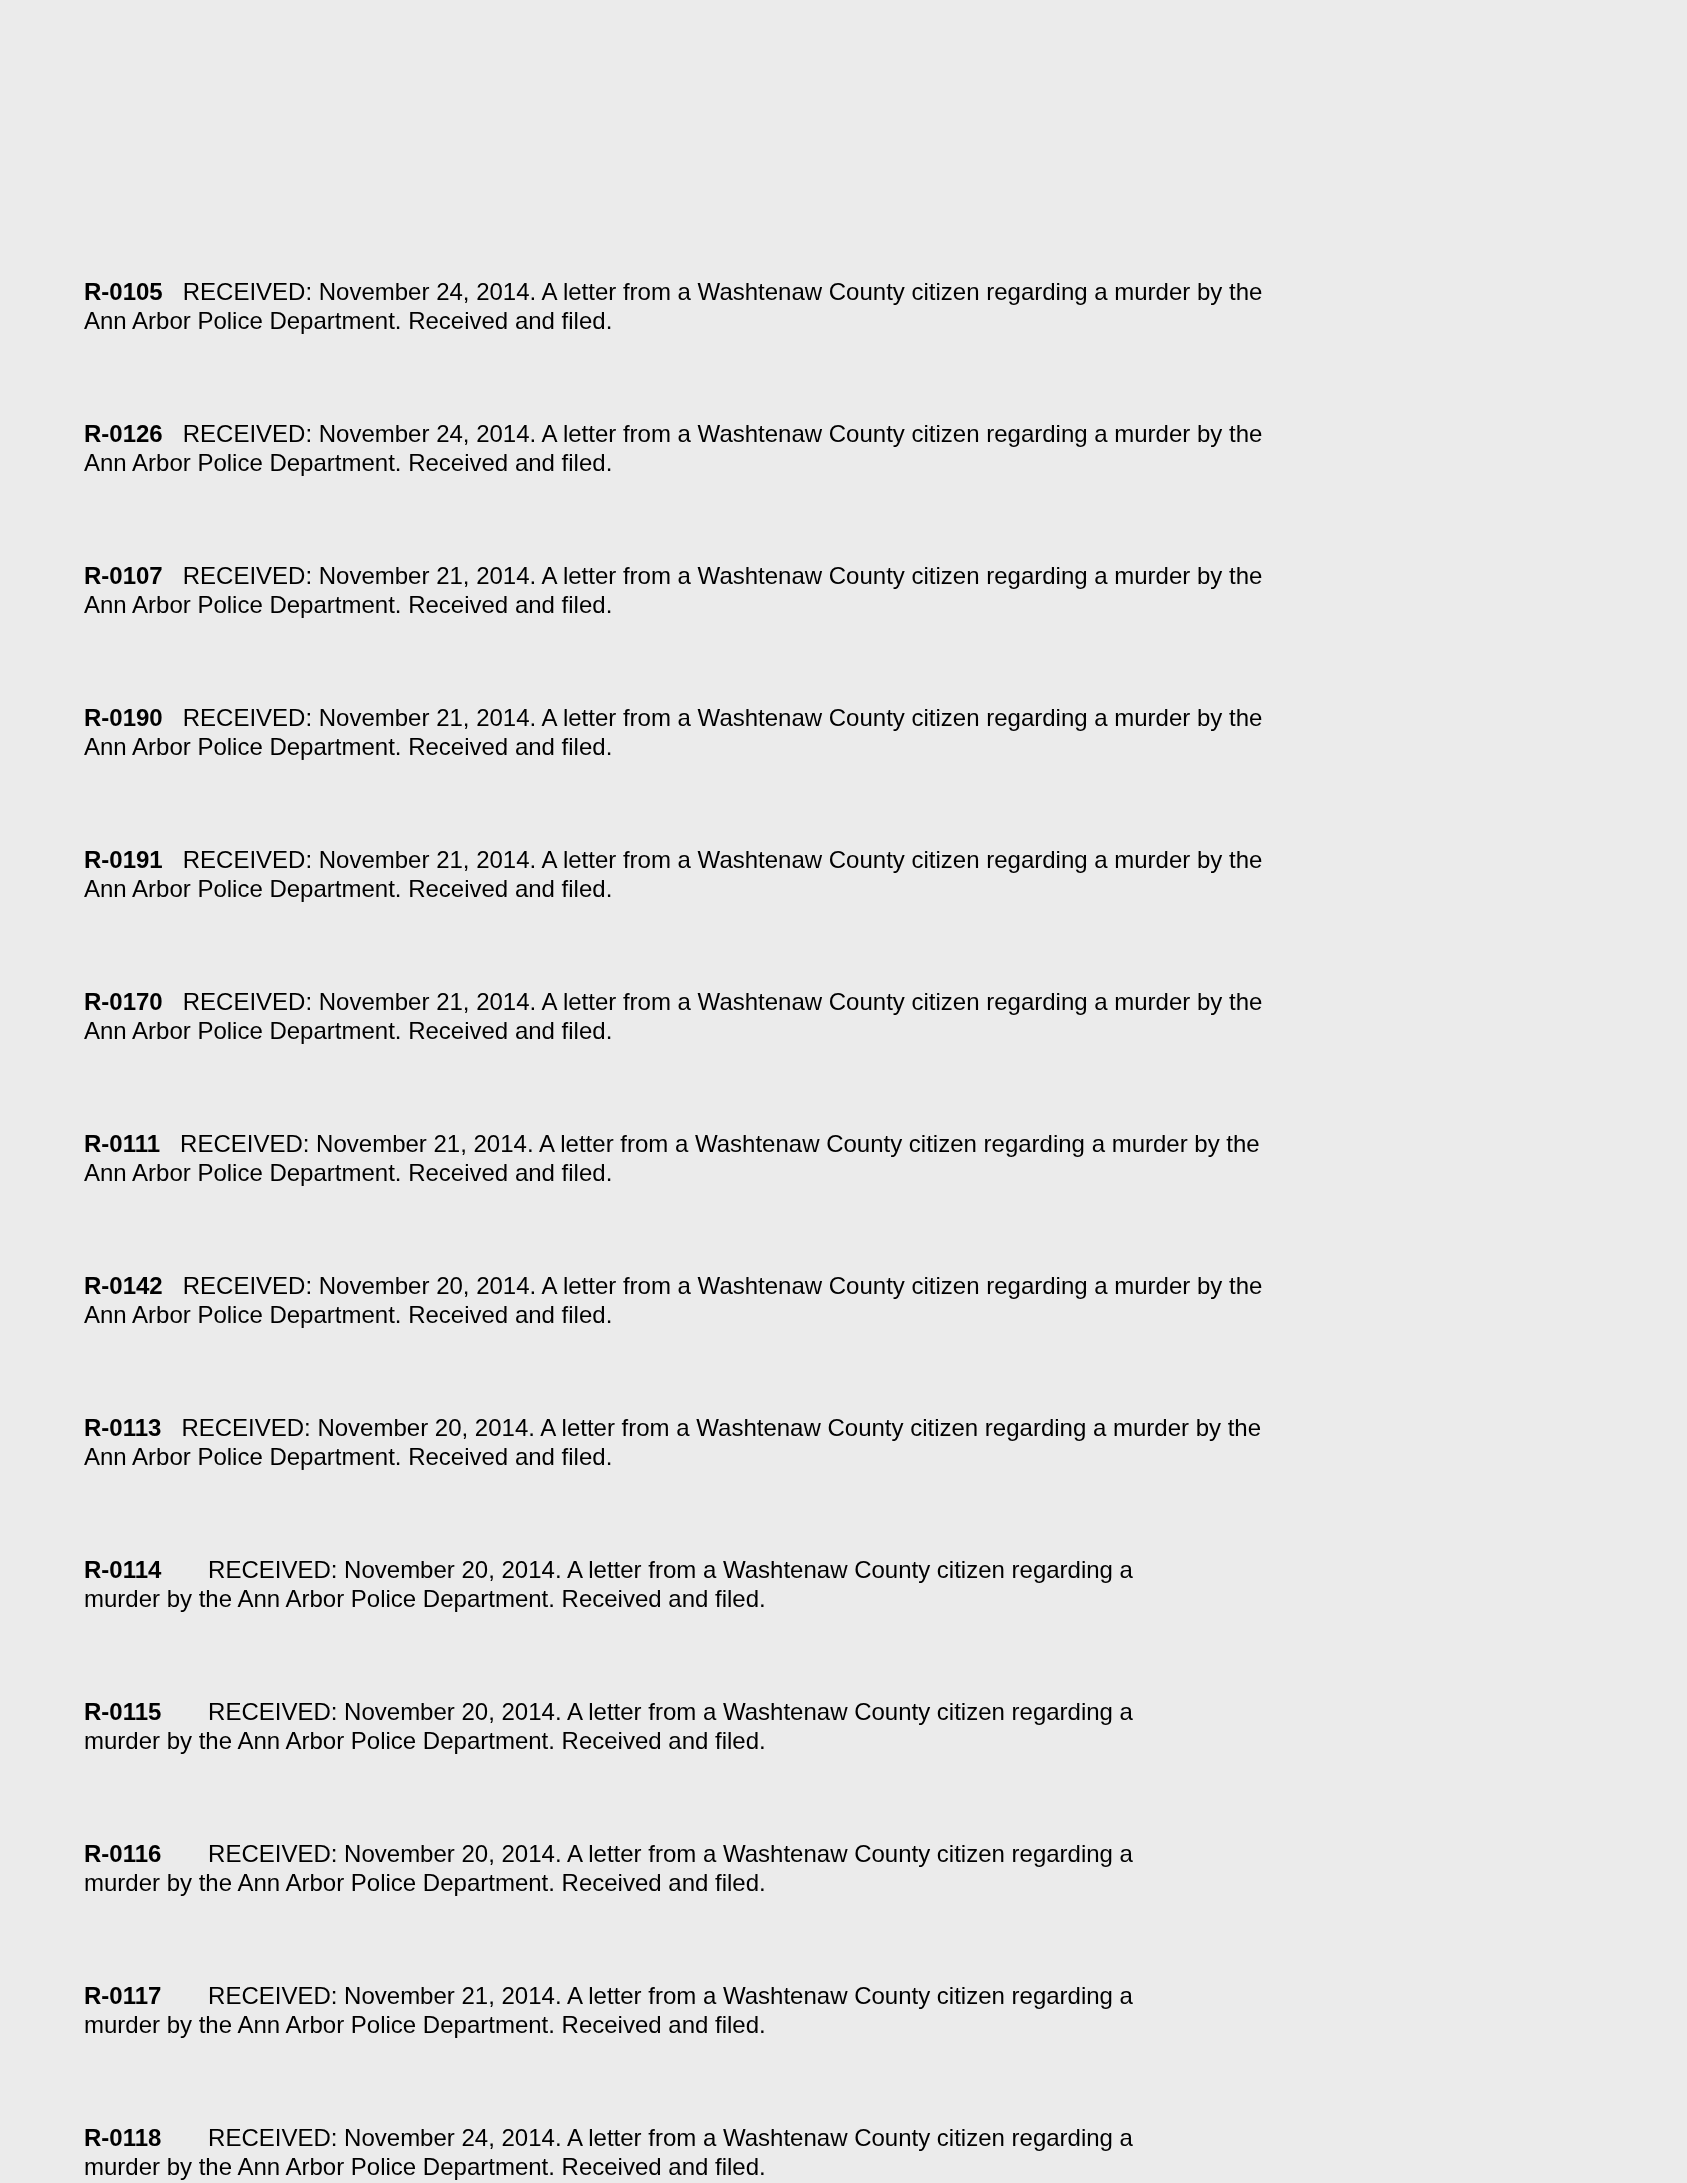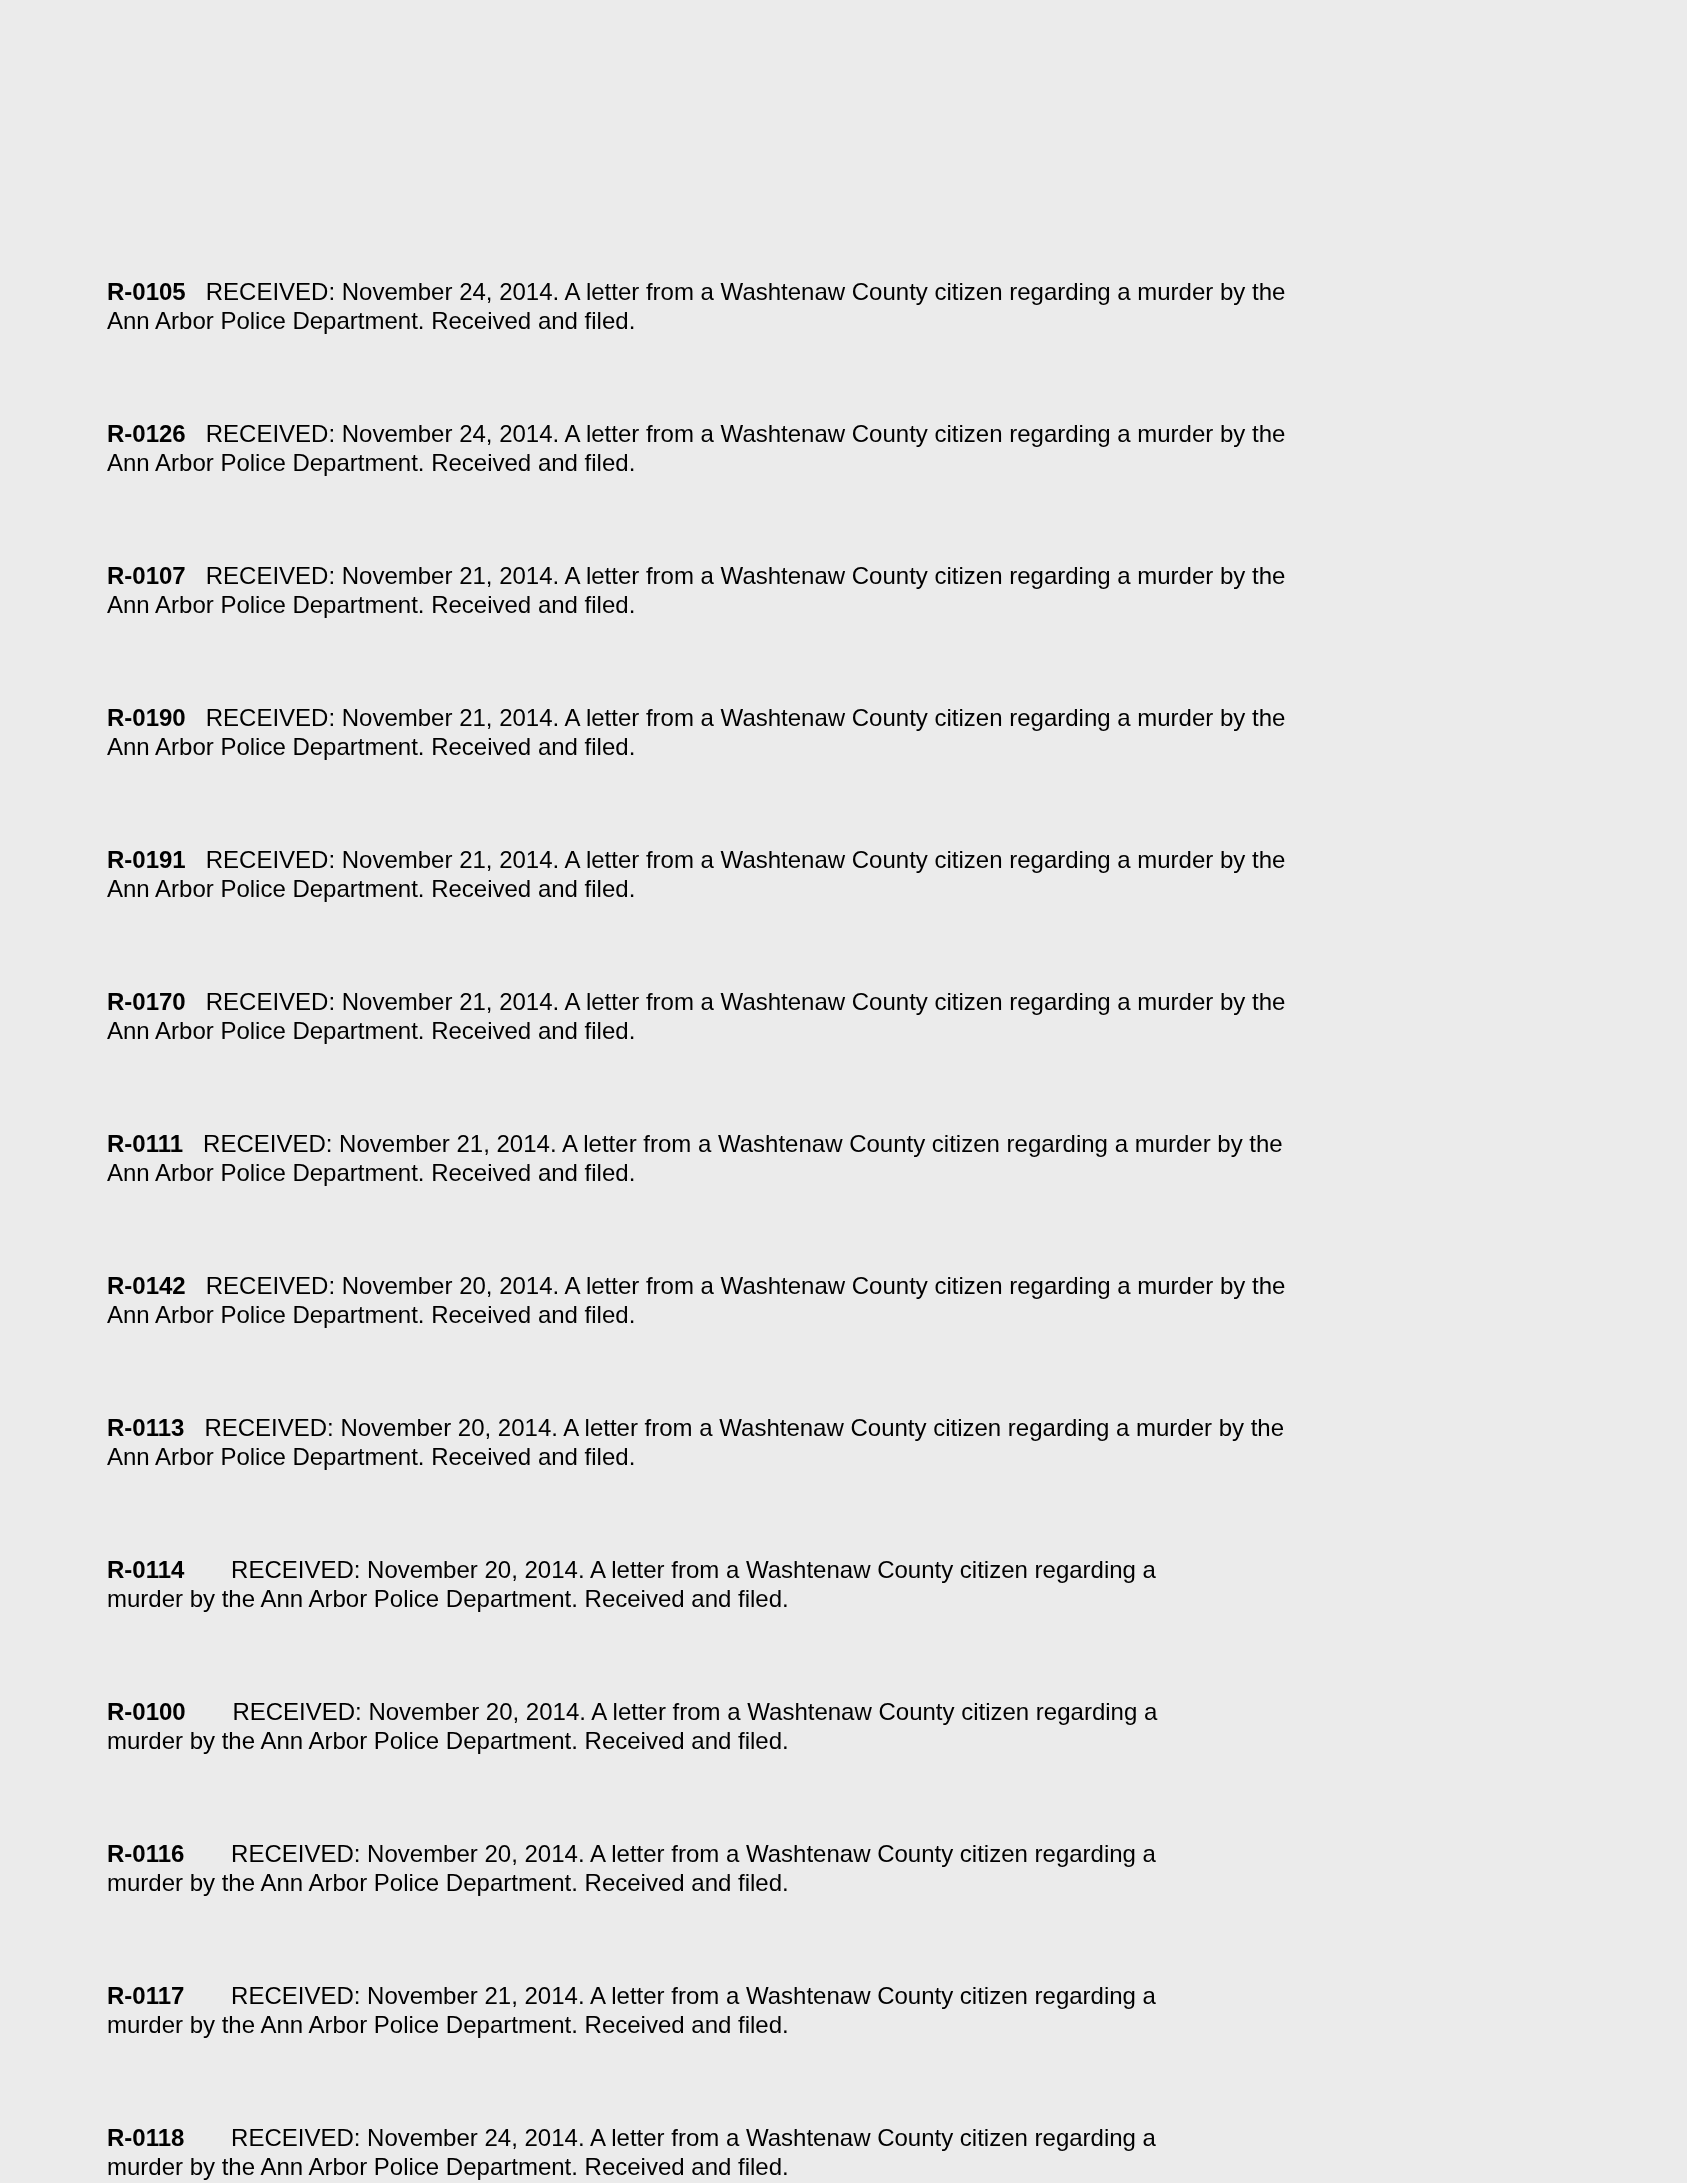--- a/index.html
+++ b/index.html
@@ -5,21 +5,21 @@
   html, body { margin: 0; padding: 0; }
   body {
     width: 1687px; height: 2183px;
     background: #ebebeb;
     color: #000000;
     font-family: "Liberation Sans", "DejaVu Sans", sans-serif;
   }
   .page {
     box-sizing: border-box;
     width: 1687px; height: 2183px;
-    padding: 193px 79px 0 107px;
+    padding: 193px 79px 0 84px;
     overflow: hidden;
   }
   .content {
     width: 1462px;
     font-size: 24px;
     line-height: 28.4px;
     white-space: pre-wrap;
   }
   p.item { margin: 0 0 28.4px 0; }
   .item-id { font-weight: bold; }
@@ -43,21 +43,21 @@
     <p class="item"><strong class="item-id">R-0170</strong><span>   RECEIVED: November 21, 2014. A letter from a Washtenaw County citizen regarding a murder by the
 Ann Arbor Police Department. Received and filed.</span></p>
     <p class="item"><strong class="item-id">R-0111</strong><span>   RECEIVED: November 21, 2014. A letter from a Washtenaw County citizen regarding a murder by the
 Ann Arbor Police Department. Received and filed.</span></p>
     <p class="item"><strong class="item-id">R-0142</strong><span>   RECEIVED: November 20, 2014. A letter from a Washtenaw County citizen regarding a murder by the
 Ann Arbor Police Department. Received and filed.</span></p>
     <p class="item"><strong class="item-id">R-0113</strong><span>   RECEIVED: November 20, 2014. A letter from a Washtenaw County citizen regarding a murder by the
 Ann Arbor Police Department. Received and filed.</span></p>
     <p class="item"><strong class="item-id">R-0114</strong><span>       RECEIVED: November 20, 2014. A letter from a Washtenaw County citizen regarding a
 murder by the Ann Arbor Police Department. Received and filed.</span></p>
-    <p class="item"><strong class="item-id">R-0100</strong><span>       RECEIVED: November 20, 2014. A letter from a Washtenaw County citizen regarding a
+    <p class="item"><strong class="item-id">R-0115</strong><span>       RECEIVED: November 20, 2014. A letter from a Washtenaw County citizen regarding a
 murder by the Ann Arbor Police Department. Received and filed.</span></p>
     <p class="item"><strong class="item-id">R-0116</strong><span>       RECEIVED: November 20, 2014. A letter from a Washtenaw County citizen regarding a
 murder by the Ann Arbor Police Department. Received and filed.</span></p>
     <p class="item"><strong class="item-id">R-0117</strong><span>       RECEIVED: November 21, 2014. A letter from a Washtenaw County citizen regarding a
 murder by the Ann Arbor Police Department. Received and filed.</span></p>
     <p class="item"><strong class="item-id">R-0118</strong><span>       RECEIVED: November 24, 2014. A letter from a Washtenaw County citizen regarding a
 murder by the Ann Arbor Police Department. Received and filed.</span></p>
     
     
     

